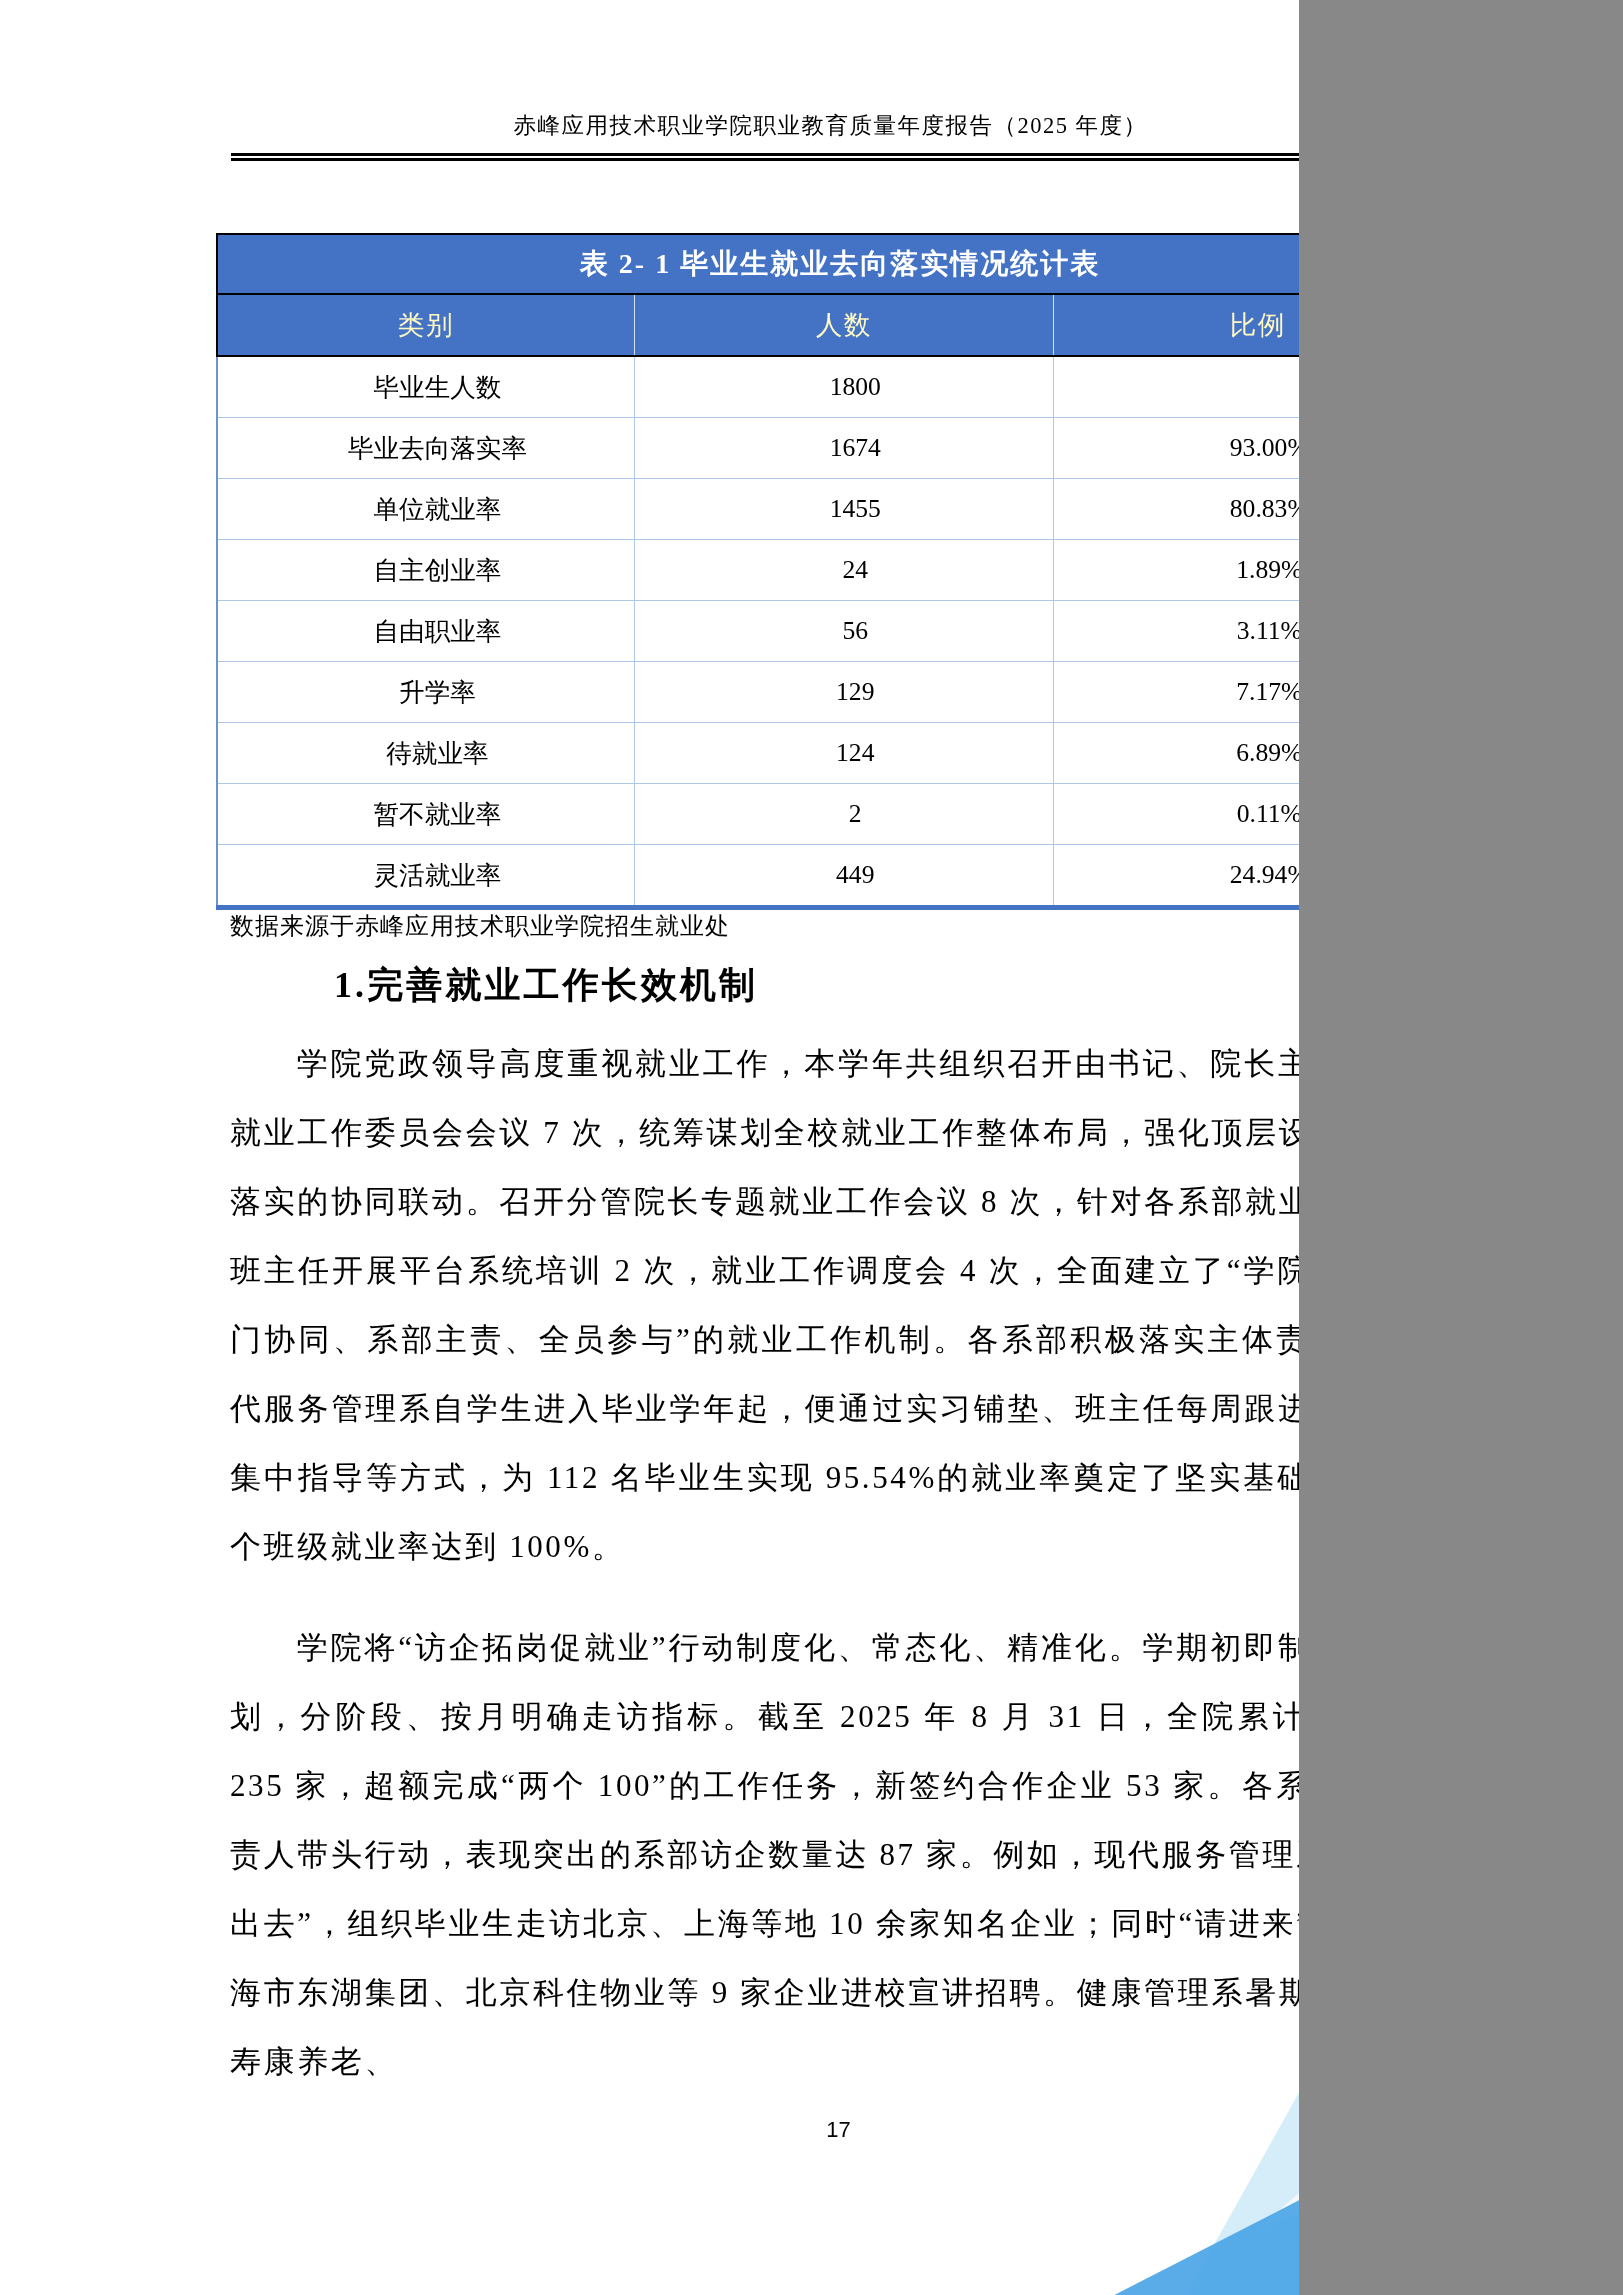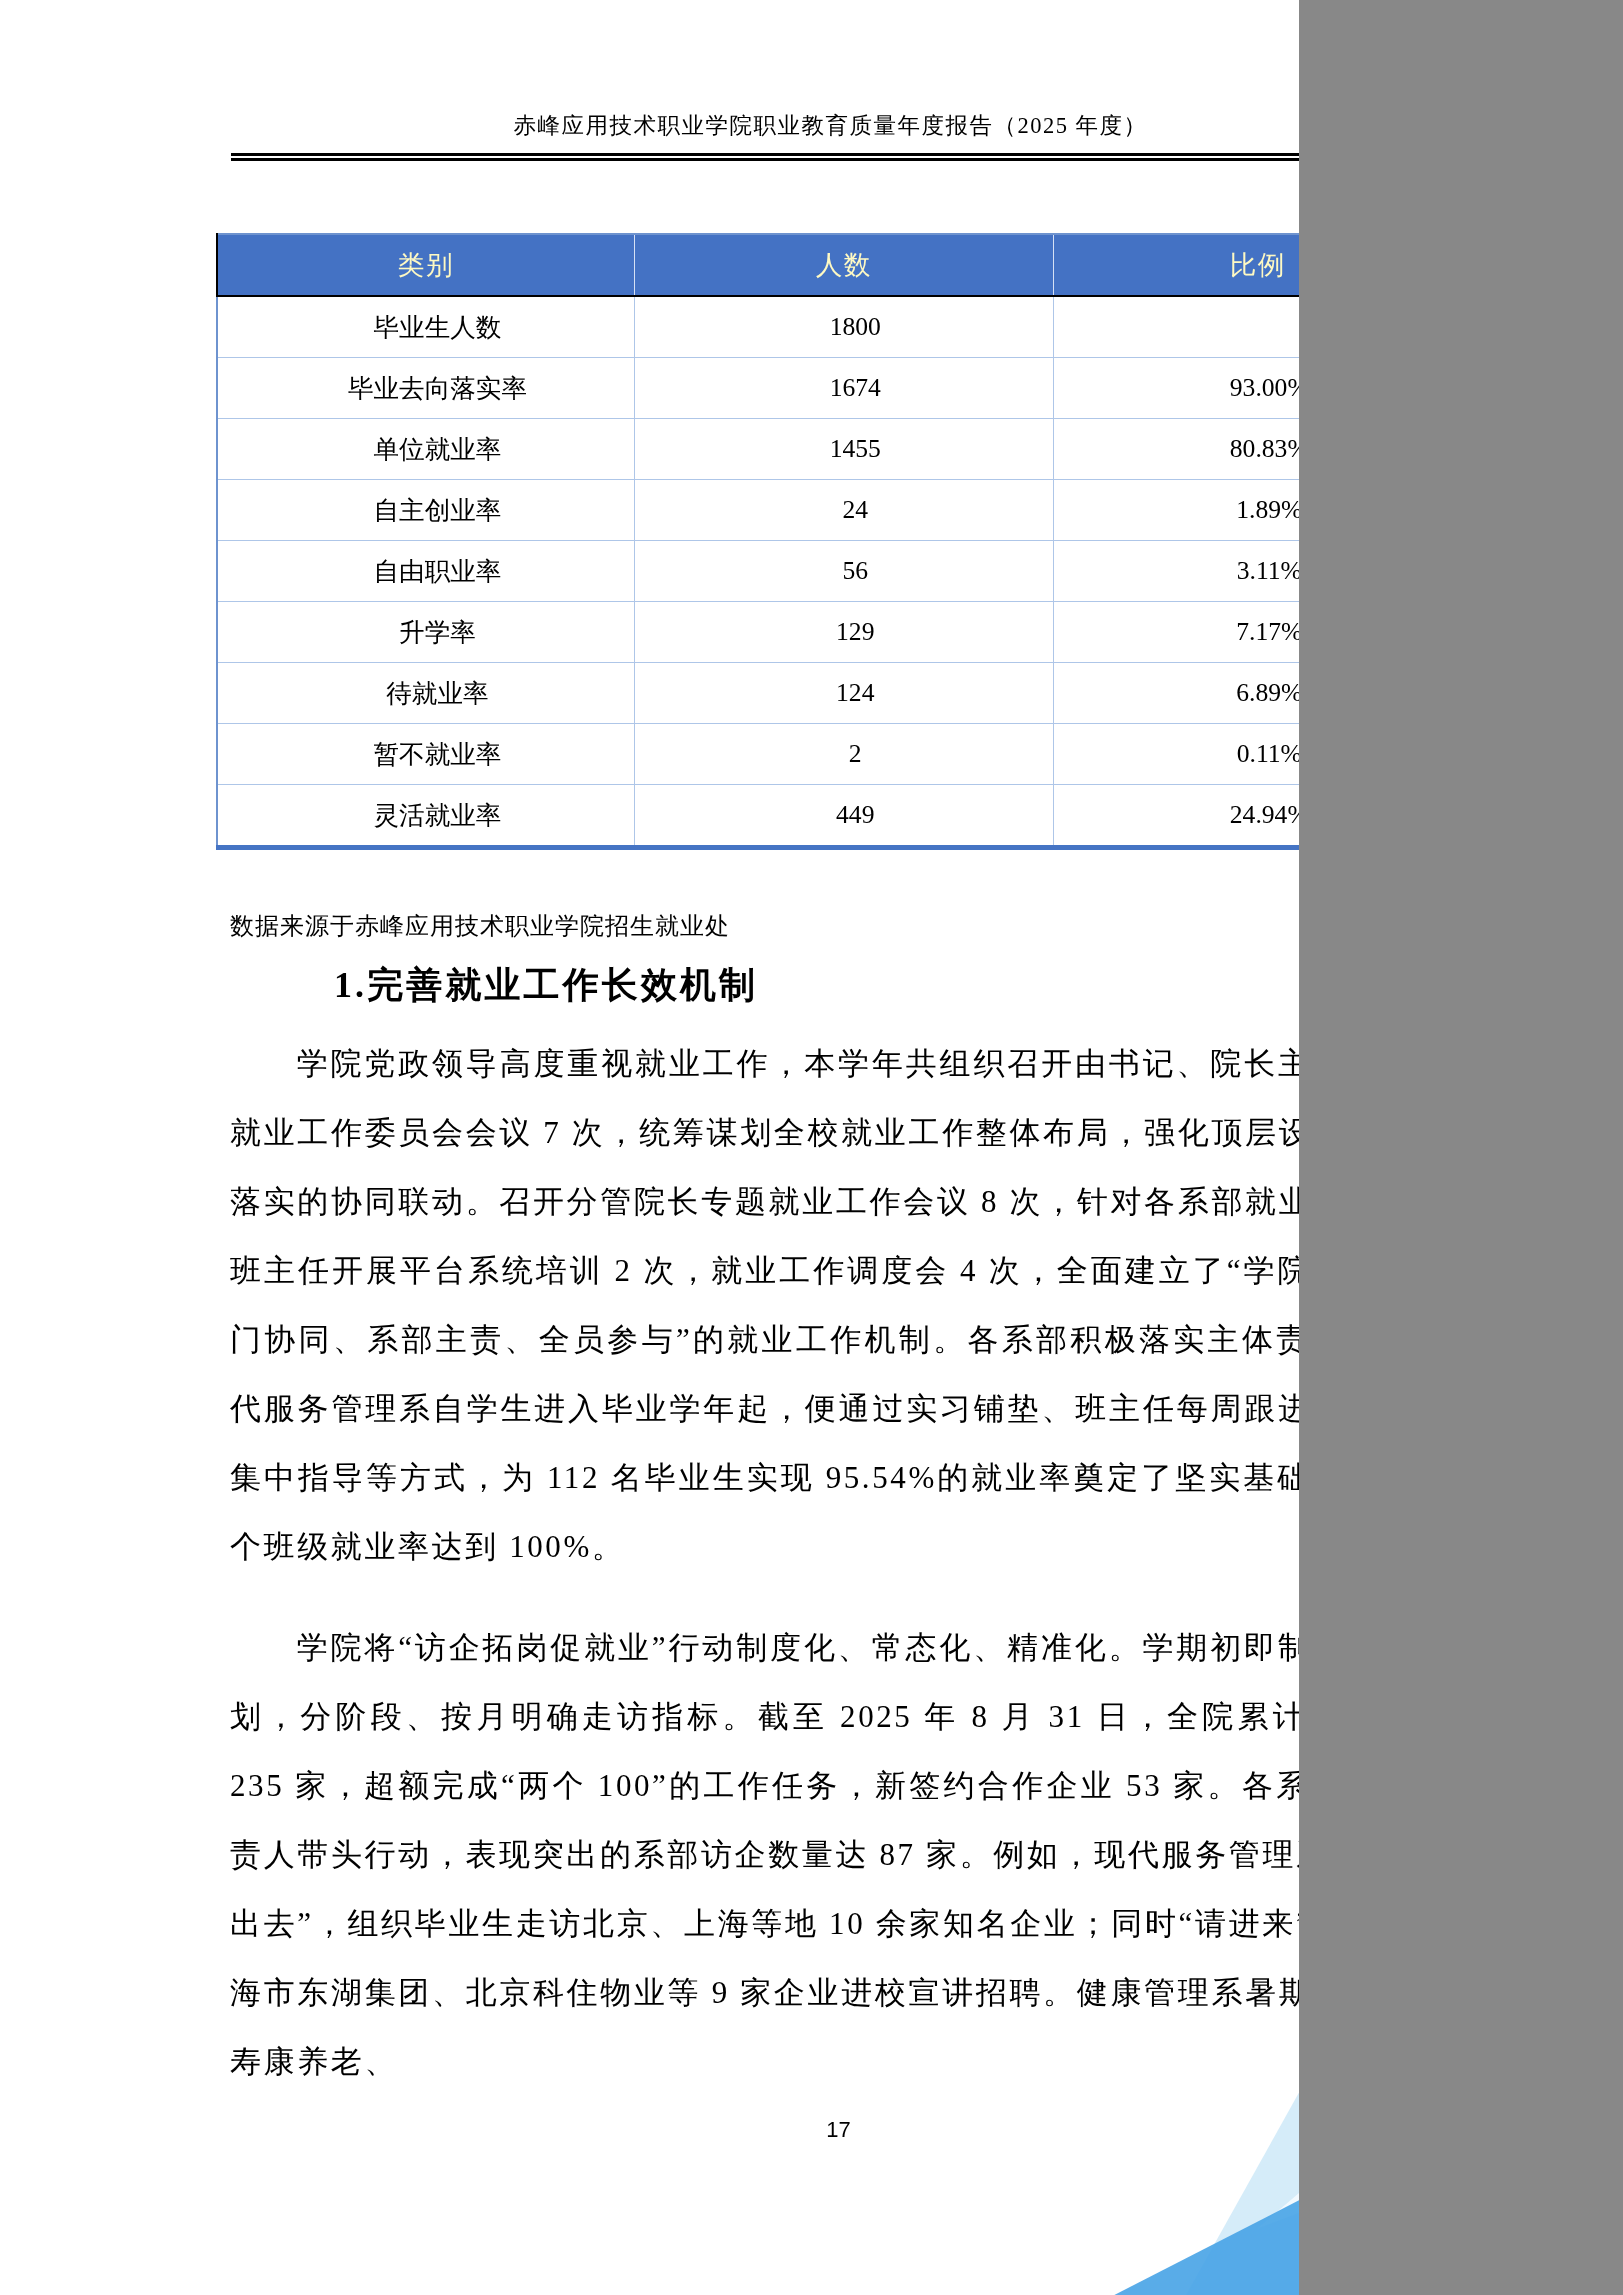--- a/index.html
+++ b/index.html
@@ -99,20 +99,23 @@
   <div class="hdr-title content">赤峰应用技术职业学院职业教育质量年度报告（2025 年度）</div>
   <div class="hdr-rule content"></div>
 
   <table class="stats content">
     <colgroup>
         <col class="c1">
         <col class="c2">
         <col class="c3">
       </colgroup>
     <thead>
+      <tr class="t-title">
+        <th colspan="3">表 2- 1 毕业生就业去向落实情况统计表</th>
+      </tr>
       <tr class="t-head">
         <th>类别</th>
         <th>人数</th>
         <th>比例</th>
       </tr>
     </thead>
     <tbody>
     <tr class="t-row">
       <td>毕业生人数</td>
       <td>1800</td>

